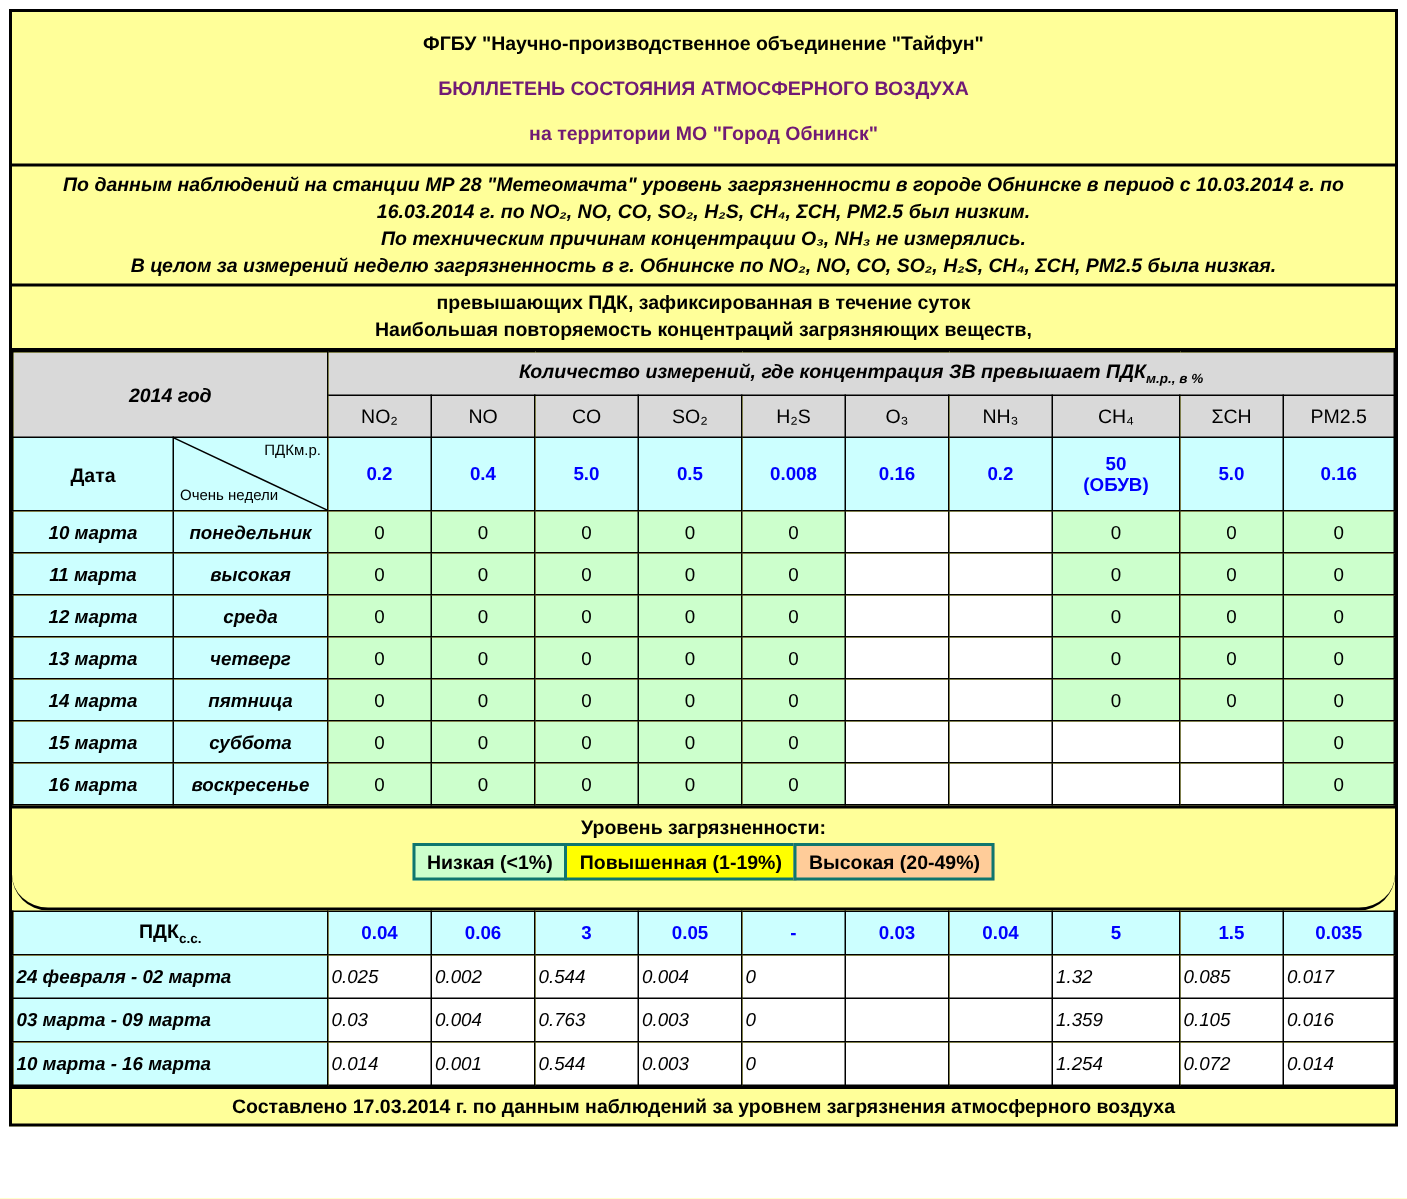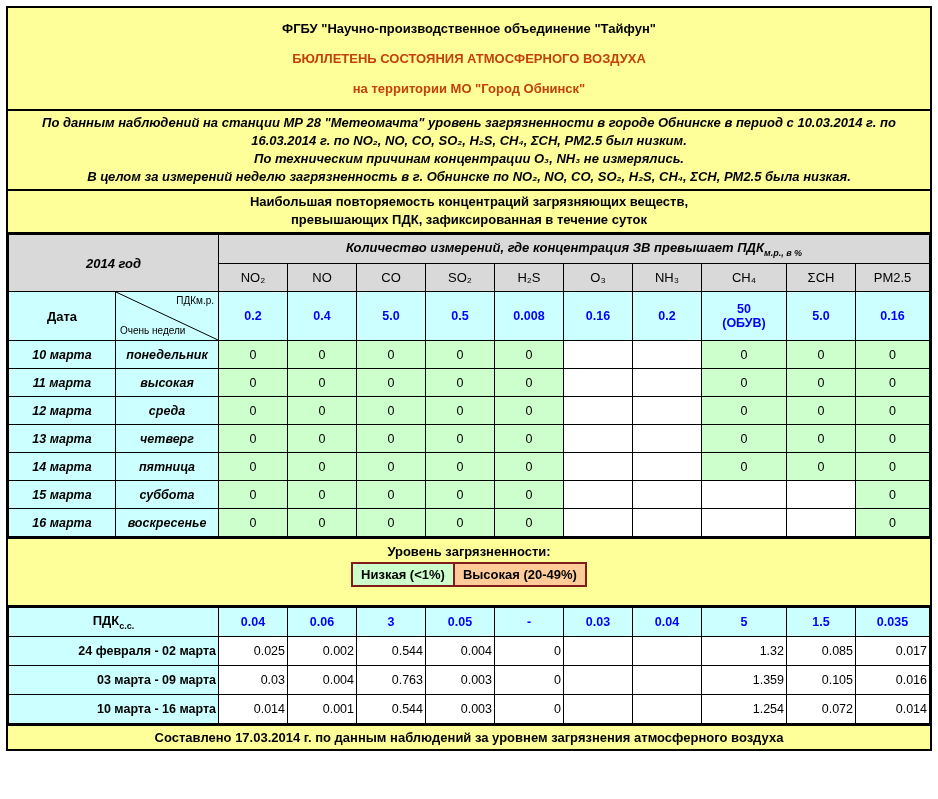--- a/index.html
+++ b/index.html
@@ -6,21 +6,21 @@
   body{font-family:"Liberation Sans","DejaVu Sans",sans-serif;color:#000;}
   .page{
     width:922px;margin:6px;border:2px solid #000;background:#FFFF99;
   }
   .sec{border-bottom:2px solid #000;text-align:center;}
   .sec:last-child{border-bottom:none;}
 
   
   .hdr{padding:6px 0 5px 0;}
   .hdr-line{font-size:13px;font-weight:bold;margin:0;padding:7px 0 8px 0;}
-  .hdr-line.blue{color:#c2410c;}
+  .hdr-line.blue{color:#701a75;}
 
   
   .summary{padding:3px 4px;}
   .sum-line{font-size:13px;font-weight:bold;font-style:italic;line-height:18px;margin:0;}
 
   
   .t1-title{padding:2px 0 3px 0;}
   .t1-title p{font-size:13px;font-weight:bold;line-height:18px;margin:0;}
 
   table{border-collapse:collapse;table-layout:fixed;width:100%;}
@@ -36,33 +36,33 @@
   .diag svg{position:absolute;top:0;left:0;width:100%;height:100%;}
   .diag .diag-top{position:absolute;top:3px;right:4px;font-size:10px;font-weight:normal;}
   .diag .diag-bottom{position:absolute;bottom:4px;left:4px;font-size:10px;font-weight:normal;}
   .pdk-val, .t2 .pdk-val{color:#0000FF;font-weight:bold;font-size:12.5px;text-align:center;}
   .pre{white-space:pre-line;line-height:14px;}
   .t1 tbody td{height:25px;}
   .date-cell,.day-cell{font-size:12.5px;font-weight:bold;font-style:italic;text-align:center;}
   .t1-val{font-size:12.5px;text-align:center;background:#FFFFFF;}
 
   
-  .legend{padding:5px 0 18px 0;}
+  .legend{padding:5px 0 18px 0;border-radius:24px;}
   .legend-title{font-size:13px;font-weight:bold;margin:0 0 3px 0;}
   .legend-row{display:inline-flex;}
-  .legend-item{border:2px solid #7f1d1d;margin-left:-2px;padding:3px 8px;font-size:13px;font-weight:bold;white-space:nowrap;}
+  .legend-item{border:2px solid #0f766e;margin-left:-2px;padding:3px 8px;font-size:13px;font-weight:bold;white-space:nowrap;}
   .legend-item:first-child{margin-left:0;}
 
   
   .t2 .t2-title{background:#FFFF99;font-size:13px;font-weight:bold;text-align:center;height:26px;}
   .t2 .t2-title sup{font-size:9px;}
   .t2 .pdk-lab{font-size:13px;font-weight:bold;height:26px;text-align:center;}
   .t2 .pdk-lab sub{font-size:9px;font-weight:bold;}
-  .t2 .period{font-size:12.5px;font-weight:bold;text-align:right;height:26px;}
-  .t2-val{font-size:12.5px;text-align:right;background:#FFFFFF;}
+  .t2 .period{font-size:12.5px;font-weight:bold;font-style:italic;text-align:left;height:26px;}
+  .t2-val{font-size:12.5px;text-align:left;background:#FFFFFF;font-style:italic;}
 
   
   .footer{padding:3px 0;}
   .footer p{font-size:13px;font-weight:bold;line-height:17px;margin:0;}
 </style>
 </head>
 <body>
 
 <div class="page" style="background-color: rgb(255, 255, 153);">
 
@@ -72,22 +72,22 @@
     <p class="hdr-line blue">на территории МО "Город Обнинск"</p>
   </div>
 
   <div class="sec summary">
     <p class="sum-line">По данным наблюдений на станции МР 28 "Метеомачта" уровень загрязненности в городе Обнинске в период с 10.03.2014 г. по 16.03.2014 г. по NO₂, NO, CO, SO₂, H₂S, CH₄, ΣCH, PM2.5 был низким.</p>
     <p class="sum-line">По техническим причинам концентрации O₃, NH₃ не измерялись.</p>
     <p class="sum-line">В целом за измерений неделю загрязненность в г. Обнинске по NO₂, NO, CO, SO₂, H₂S, CH₄, ΣCH, PM2.5 была низкая.</p>
   </div>
 
   <div class="sec t1-title">
+    <p>превышающих ПДК, зафиксированная в течение суток</p>
     <p>Наибольшая повторяемость концентраций загрязняющих веществ,</p>
-    <p>превышающих ПДК, зафиксированная в течение суток</p>
   </div>
 
   <div class="sec">
   <table class="t1">
     <colgroup>
       <col style="width:107px">
           <col style="width:103px">
       <col style="width:69px">
           <col style="width:69px">
           <col style="width:69px">
@@ -238,20 +238,21 @@
         <td class="t1-val" style="background-color: rgb(204, 255, 204);">0</td>
       </tr>
     </tbody>
   </table>
   </div>
 
   <div class="sec legend">
     <p class="legend-title">Уровень загрязненности:</p>
     <div class="legend-row">
       <span class="legend-item" style="background-color: rgb(204, 255, 204);">Низкая (&lt;1%)</span>
+      <span class="legend-item" style="background-color: rgb(255, 255, 0);">Повышенная (1-19%)</span>
       <span class="legend-item" style="background-color: rgb(255, 204, 153);">Высокая (20-49%)</span>
     </div>
   </div>
 
   <div class="sec">
   <table class="t2">
     <colgroup>
       <col style="width:210px">
       <col style="width:69px">
           <col style="width:69px">

